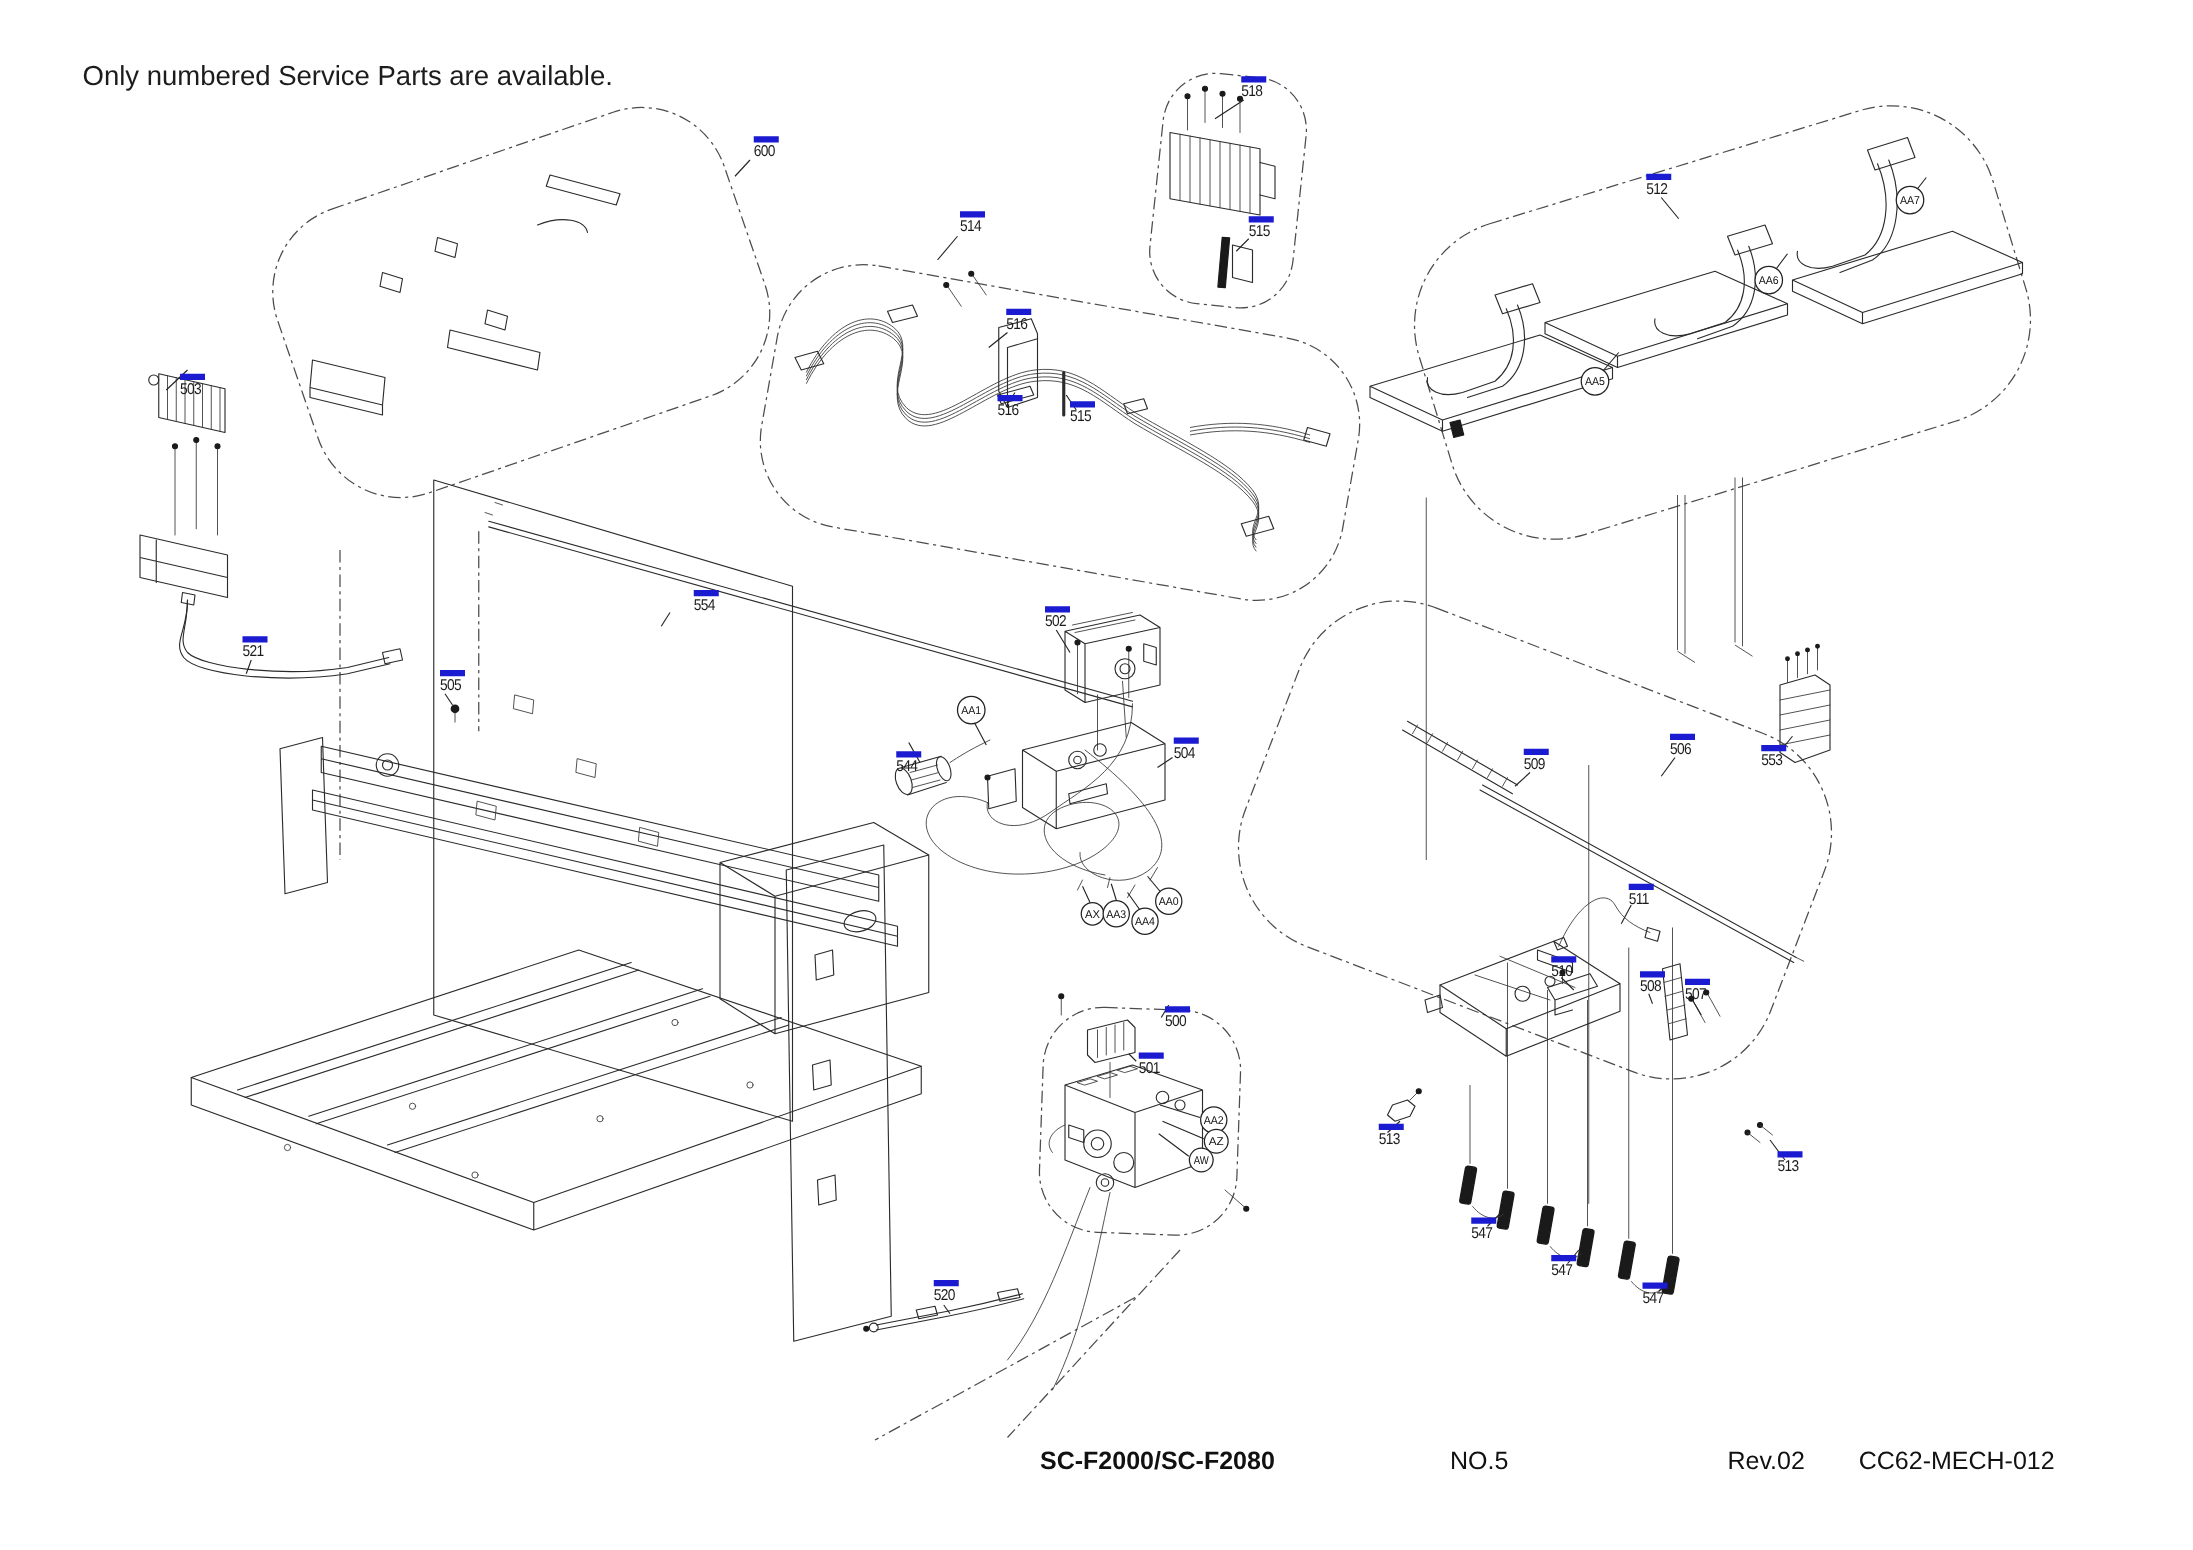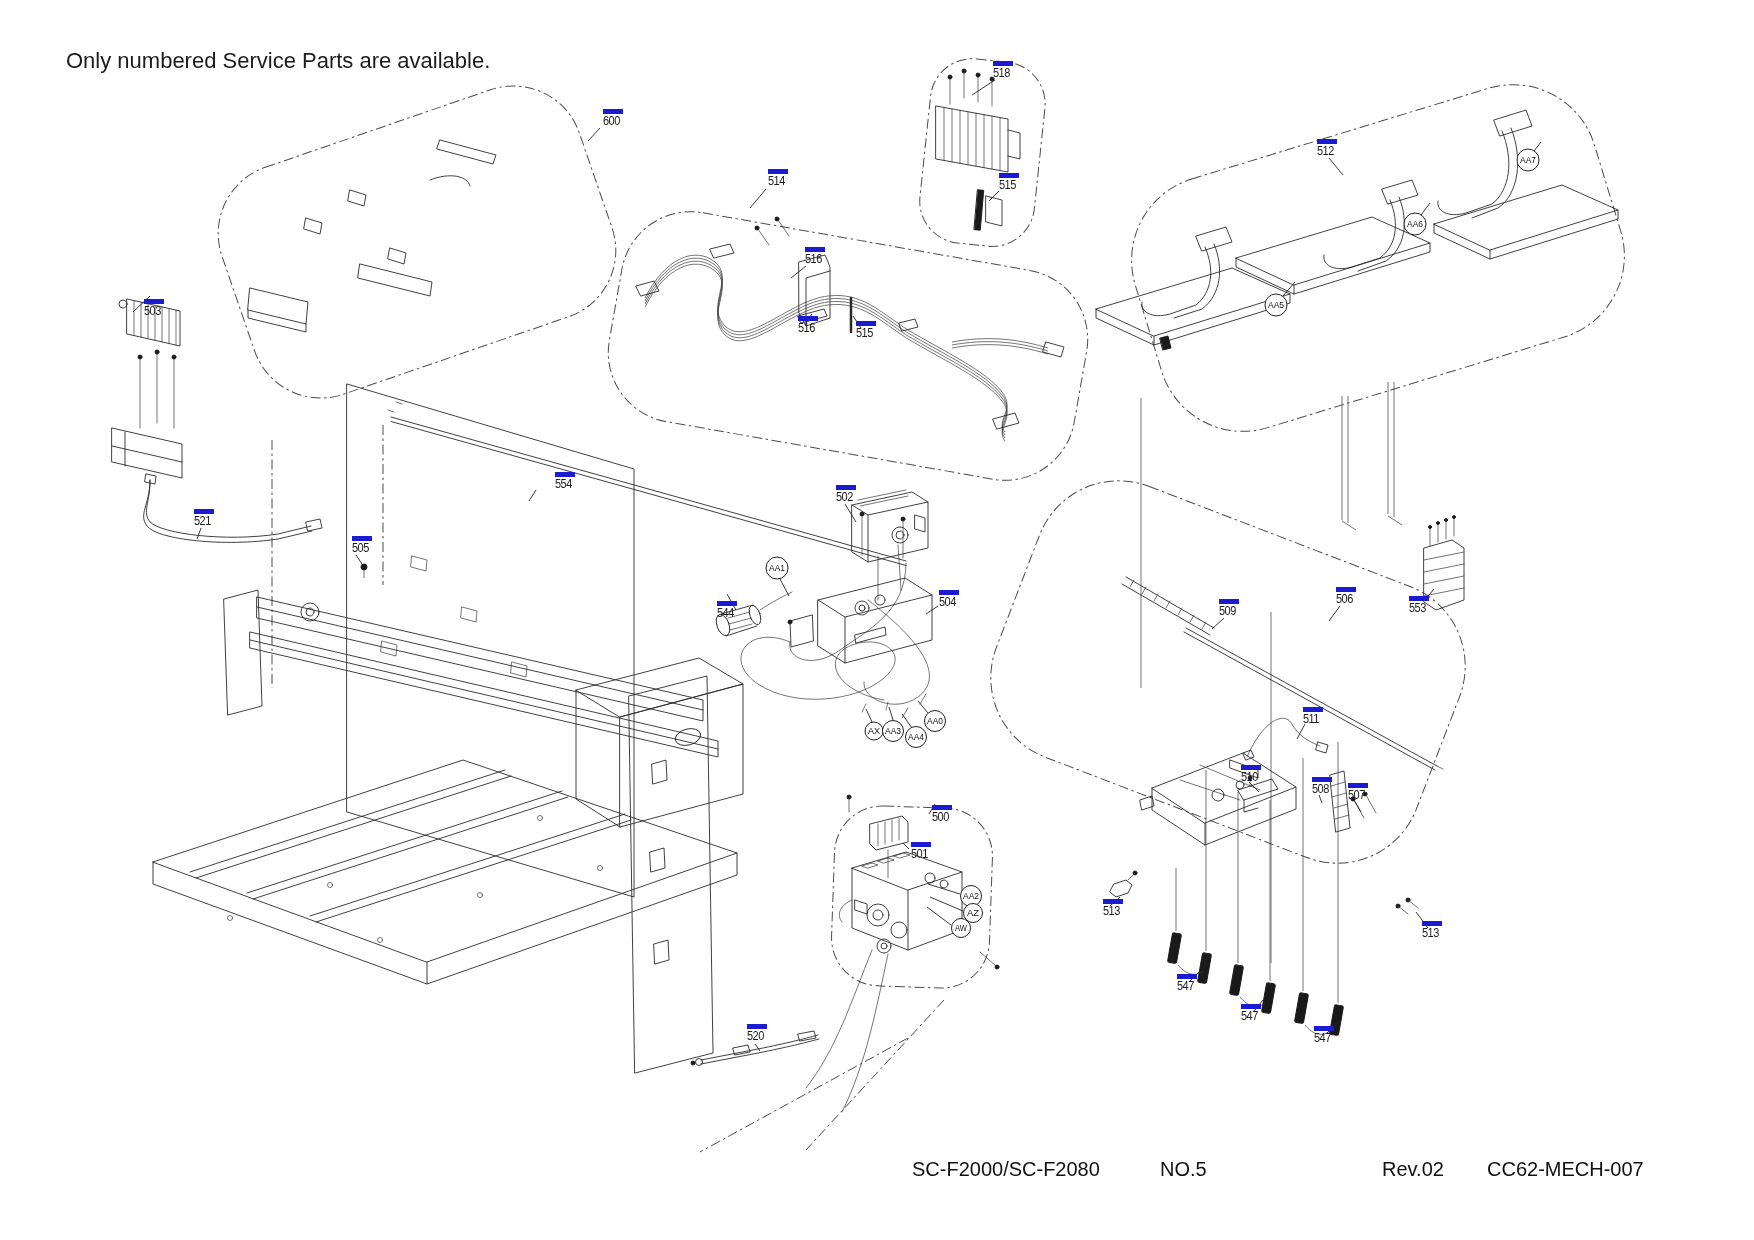--- a/index.html
+++ b/index.html
@@ -7,21 +7,21 @@
         font-family:"Liberation Sans",sans-serif;}
   #art{position:absolute;left:0;top:0;}
   .art{stroke:#2b2b2b;fill:none;stroke-width:0.9;stroke-linejoin:round;stroke-linecap:round;}
   .thin{stroke:#3a3a3a;fill:none;stroke-width:0.7;}
   .bnd{stroke:#4c4c4c;fill:none;stroke-width:1;stroke-dasharray:10 3.5 2.5 3.5;}
   .dark{fill:#1a1a1a;stroke:#1a1a1a;}
   .leader{stroke:#222;stroke-width:0.9;}
   #note{position:absolute;left:66px;top:48px;font-size:22px;color:#1c1c1c;}
   #footer{position:absolute;left:0;top:1158px;width:1754px;height:30px;font-size:20px;color:#111;}
   #footer span{position:absolute;white-space:nowrap;}
-  #f-model{left:912px;} #f-sheet{left:1160px;} #f-rev{left:1382px;} #f-doc{left:1487px;}
+  #f-model{left:832px;font-weight:bold;} #f-sheet{left:1160px;} #f-rev{left:1382px;} #f-doc{left:1487px;}
   .plabel{position:absolute;z-index:5;}
   .pbar{width:20px;height:5px;margin-bottom:2px;}
   .ptxt{font-size:12.5px;line-height:11px;color:#1c1c1c;letter-spacing:-0.6px;
         font-family:"Liberation Sans",sans-serif;transform:scaleX(0.88);transform-origin:left top;}
   .refc{fill:#ffffff;stroke:#222;stroke-width:1;}
   .reft{font-family:"Liberation Sans",sans-serif;font-size:9px;fill:#111;}
 </style>
 </head>
 <body>
 
@@ -492,15 +492,15 @@
       <div class="plabel" style="left: 747px; top: 1024px;">
         <div class="pbar" style="background: rgb(27, 27, 209);"></div>
         <div class="ptxt">520</div>
       </div>
     </div>
 
   <div id="footer">
     <span id="f-model">SC-F2000/SC-F2080</span>
     <span id="f-sheet">NO.5</span>
     <span id="f-rev">Rev.02</span>
-    <span id="f-doc">CC62-MECH-007</span>
+    <span id="f-doc">CC62-MECH-012</span>
   </div>
 </div>
 
 </body></html>

